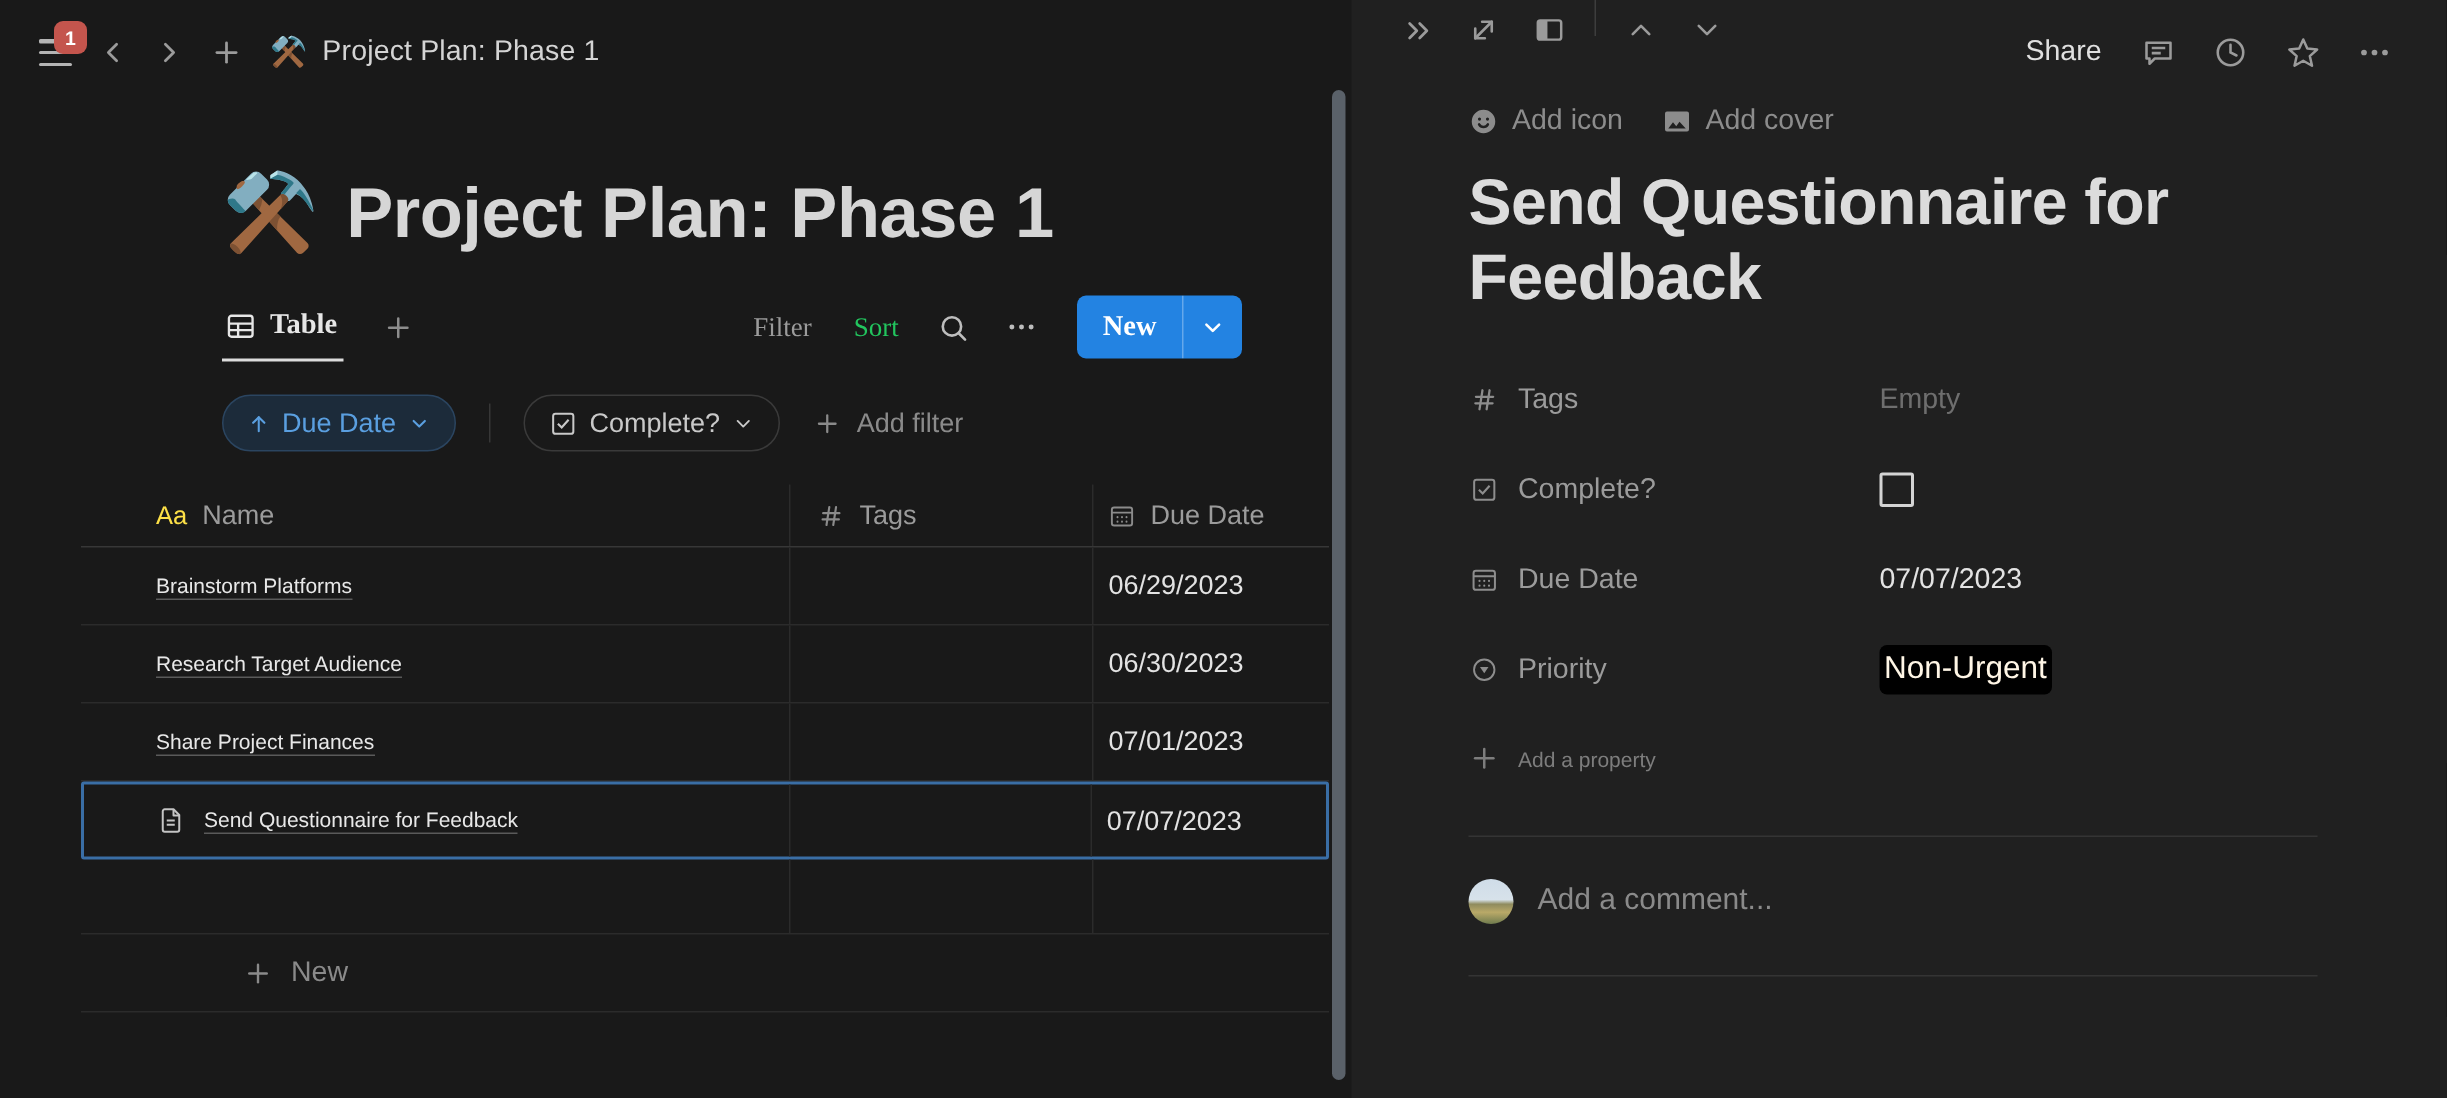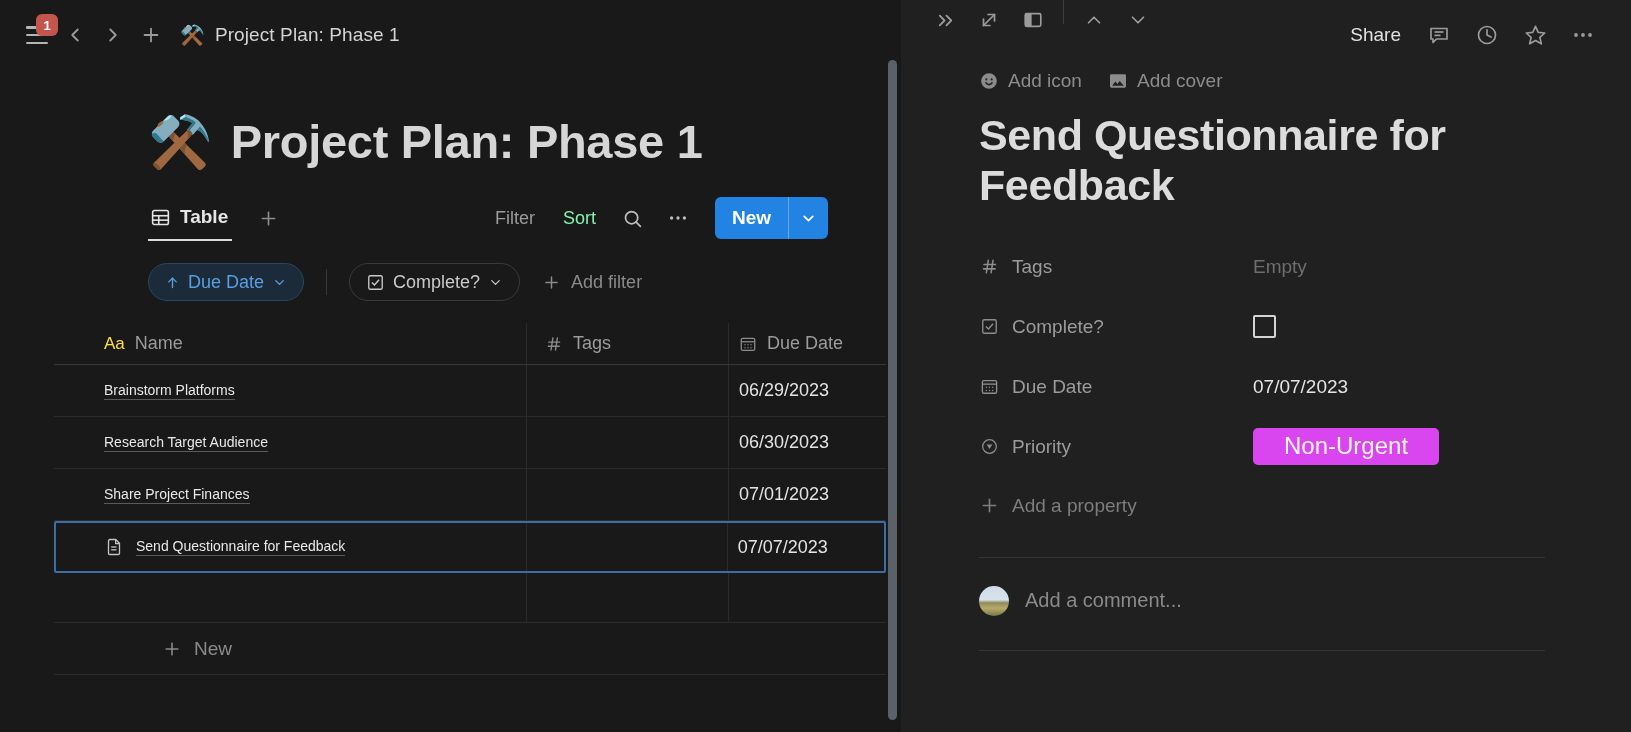--- a/index.html
+++ b/index.html
@@ -60,37 +60,38 @@
   .page-title {
     color: #d6d6d6; font-size: 47px; font-weight: 700; letter-spacing: -0.3px;
   }
 
   .view-bar {
     margin: 26px 0 0 148px;
     width: 680px;
     display:flex; align-items:center;
     height: 46px;
     position: relative;
+    font-family: Liberation Serif, serif;
   }
   .view-tab {
     display:flex; align-items:center; gap: 9px;
     height: 46px; padding: 0 4px 0 2px;
     color: #e6e6e6; font-size: 19px; font-weight: 600;
     border-bottom: 2.5px solid #dcdcdc;
   }
   .view-tab svg { display:block; }
   .tab-plus { color:#8d8d8d; margin-left: 26px; display:flex; align-items:center; }
   .view-bar-right {
     margin-left: auto; display:flex; align-items:center; gap: 0px;
   }
   .vb-item {
     color:#9b9b9b; font-size: 18px;
     padding: 0 14px; height: 34px; display:flex; align-items:center;
   }
-  .vb-item.sort { color: #86efac; }
+  .vb-item.sort { color: #22c55e; }
   .vb-icon { color:#bdbdbd; padding: 0 12px; height:34px; display:flex; align-items:center; }
   .new-btn {
     margin-left: 14px;
     display:flex; align-items:stretch; height: 42px;
     background: #2383e2; border-radius: 6px; overflow:hidden;
   }
   .new-btn .lbl {
     color:#fff; font-size: 19px; font-weight: 700;
     display:flex; align-items:center; padding: 0 17px;
   }
@@ -209,26 +210,26 @@
     display:flex; align-items:center; gap: 13px;
     width: 274px; color:#9b9b9b; font-size: 19px;
   }
   .prop-label .pic { color:#8d8d8d; display:flex; align-items:center; width: 20px; justify-content:center; }
   .prop-value { color:#e3e3e3; font-size: 19px; display:flex; align-items:center;text-align:right; }
   .prop-value.empty { color: #6e6e6e; }
   .checkbox-empty {
     width: 23px; height: 23px; border: 2px solid #d4d4d4; border-radius: 2px;
   }
   .tagpill {
-    background: #d946ef; color: #fff6e6;
-    padding: 4px 31px 5px; border-radius: 5px; font-size: 24px;
+    background: #000000; color: #fff6e6;
+    padding: 4px 3px 5px; border-radius: 5px; font-size: 21px;
   }
   .addprop {
     display:flex; align-items:center; gap: 12px;
-    color:#7d7d7d; font-size: 19px; height: 58px;
+    color:#7d7d7d; font-size: 14px; height: 58px;
   }
   .addprop .plus { display:flex; align-items:center; }
 
   .divider { margin: 22px 86px 0 78px; height:1px; background:#343434; }
 
   .comment-row {
     display:flex; align-items:center; gap: 16px;
     padding: 28px 0 0 78px;
   }
   .avatar {

